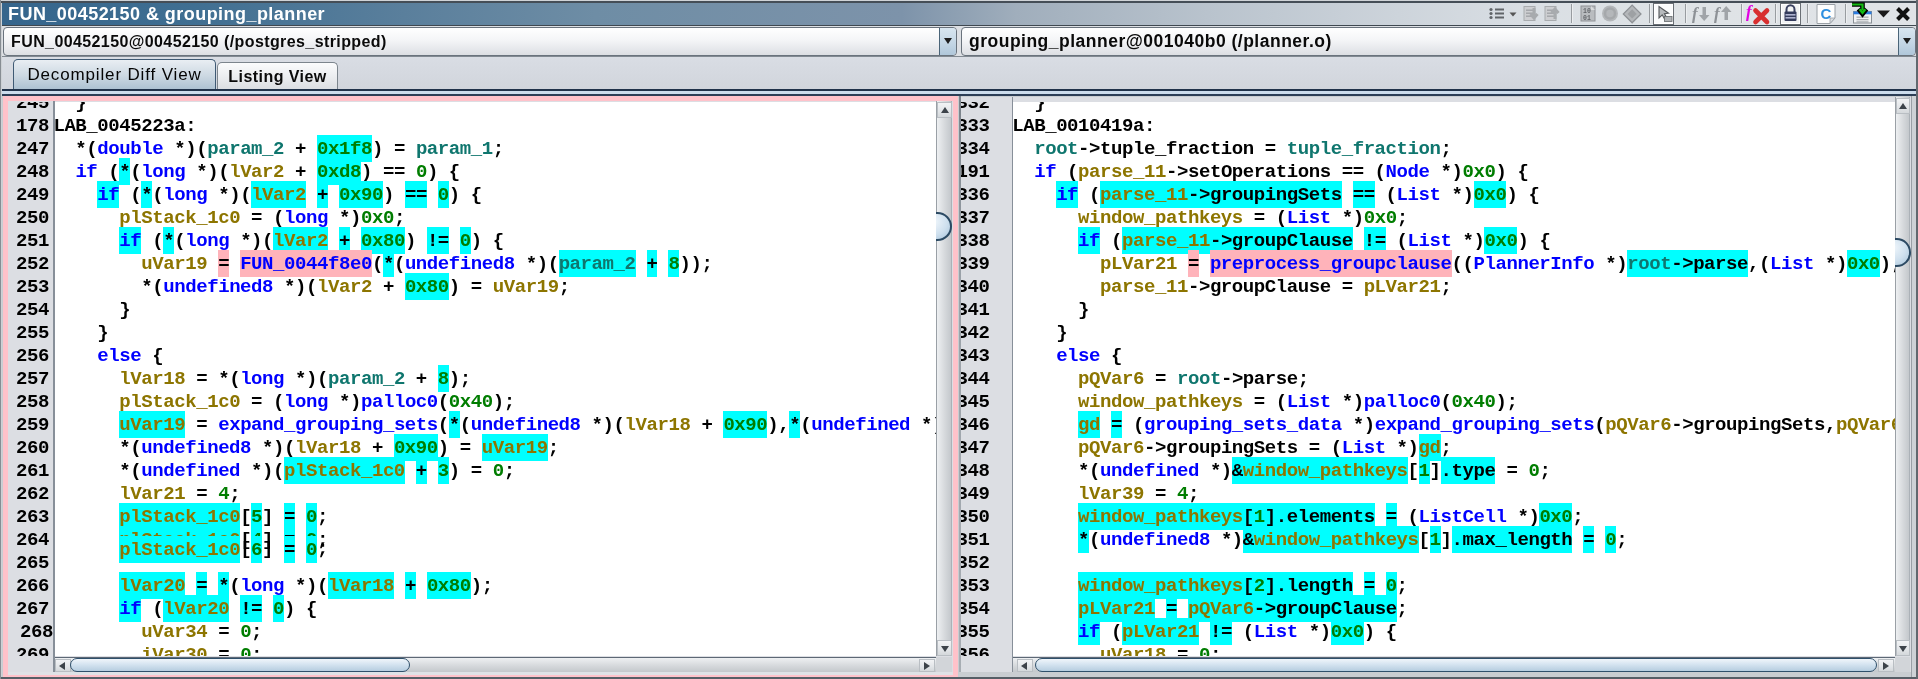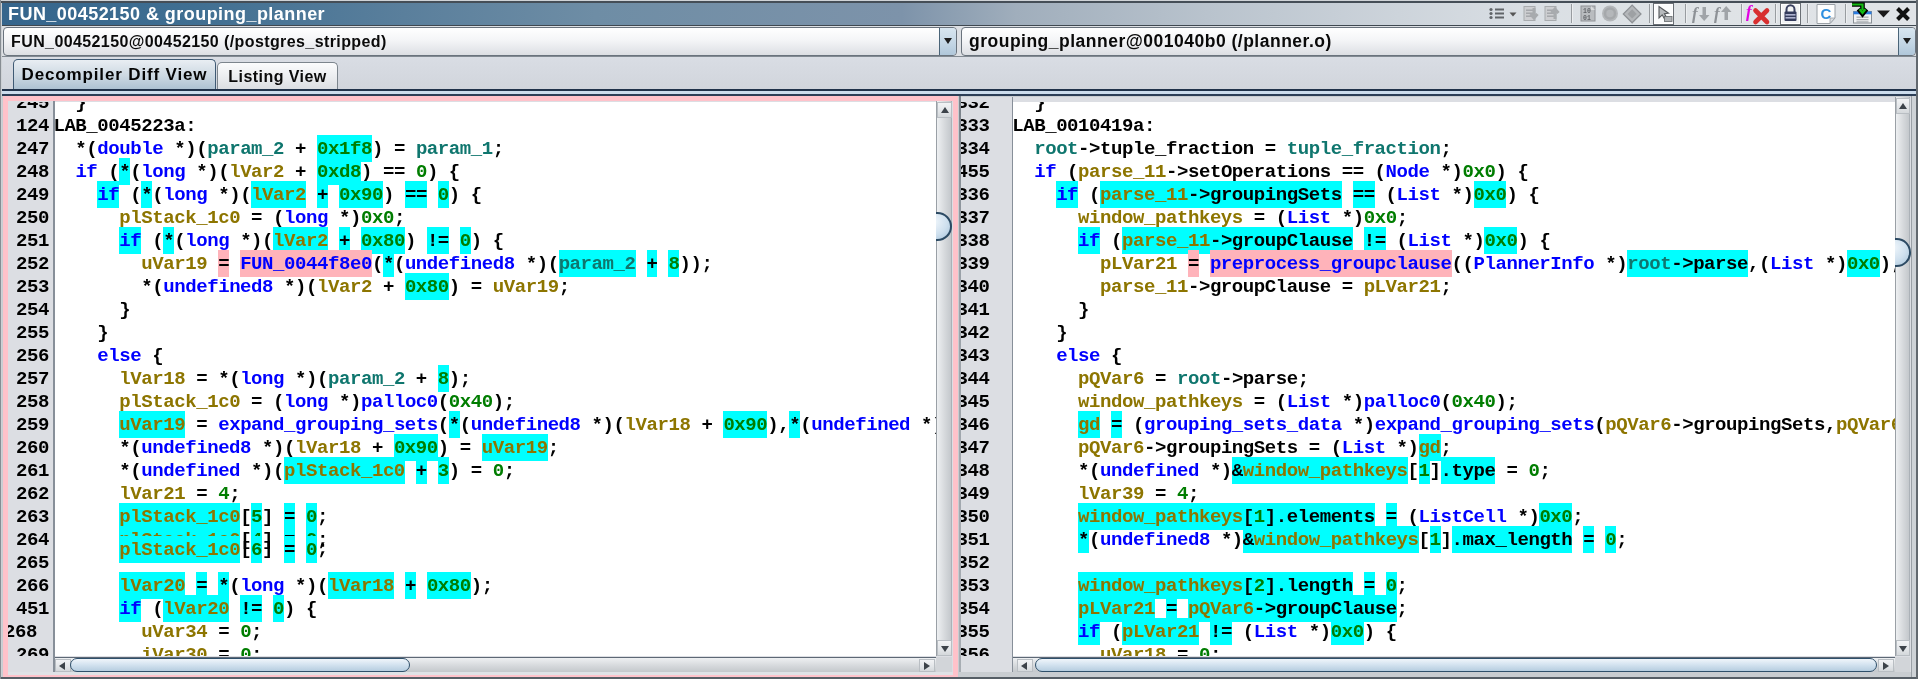--- a/index.html
+++ b/index.html
@@ -114,55 +114,55 @@
   <div class="abs" style="right:0;top:0;width:17px;height:27px;background:linear-gradient(180deg,#d8e6f0,#c2d5e4 60%,#b0c7da);border-left:1px solid #4a6478;border-radius:0 3px 3px 0">
     <div class="abs" style="left:3.5px;top:10.5px;width:0;height:0;border-left:4.5px solid transparent;border-right:4.5px solid transparent;border-top:6px solid #1d1d1d"></div>
   </div>
 </div>
 
 <div class="abs" style="left:2px;top:56px;width:1914px;height:32.5px;background:linear-gradient(180deg,#d9dde4,#d1d5dc);border-top:1px solid #828a92"></div>
 <div class="abs" style="left:217px;top:61.5px;width:121px;height:27px;background:linear-gradient(180deg,#fbfcfd,#e9ebee 60%,#dbdee2);border:1px solid #7c858d;border-bottom:none;border-radius:5px 5px 0 0">
   <div style="text-align:center;font-size:16px;font-weight:bold;color:#0a0a0a;line-height:27px;letter-spacing:0.45px">Listing View</div>
 </div>
 <div class="abs" style="left:13px;top:58.5px;width:203px;height:30px;background:linear-gradient(180deg,#e9eef3,#ccd8e2 55%,#aec2d2);border:1px solid #3f5a74;border-bottom:none;border-radius:5px 5px 0 0">
-  <div style="text-align:center;font-size:17px;font-weight:bold;color:#050505;line-height:29px;letter-spacing:0.85px">Decompiler Diff View</div>
+  <div style="text-align:center;font-size:17px;font-weight:normal;color:#050505;line-height:29px;letter-spacing:0.85px">Decompiler Diff View</div>
 </div>
 <div class="abs" style="left:2px;top:88.5px;width:1914px;height:2px;background:#20324a"></div>
 <div class="abs" style="left:2px;top:90.5px;width:1914px;height:3.5px;background:#ccdcec"></div>
 <div class="abs" style="left:2px;top:94px;width:1914px;height:1.5px;background:#2c3e56"></div>
 <div class="abs" style="left:2px;top:95.5px;width:1914px;height:581px;background:#c9cdd1"></div>
 
 <div class="abs" style="left:3px;top:96px;width:955px;height:581px;background:#ffc2ca"></div>
 <div class="abs" style="left:8px;top:101px;width:945px;height:571px;background:#dcdee3">
 
   <div class="abs codefont" style="left:0;top:1px;width:45px;height:554px;overflow:hidden">
     <div class="abs" style="left:0;top:0;width:45px;height:554px"><div class="gn" style="top:-10.2px;right:4px">245</div>
-<div class="gn" style="top:12.8px;right:4px">124</div>
+<div class="gn" style="top:12.8px;right:4px">178</div>
 <div class="gn" style="top:35.8px;right:4px">247</div>
 <div class="gn" style="top:58.8px;right:4px">248</div>
 <div class="gn" style="top:81.8px;right:4px">249</div>
 <div class="gn" style="top:104.8px;right:4px">250</div>
 <div class="gn" style="top:127.8px;right:4px">251</div>
 <div class="gn" style="top:150.8px;right:4px">252</div>
 <div class="gn" style="top:173.8px;right:4px">253</div>
 <div class="gn" style="top:196.8px;right:4px">254</div>
 <div class="gn" style="top:219.8px;right:4px">255</div>
 <div class="gn" style="top:242.8px;right:4px">256</div>
 <div class="gn" style="top:265.8px;right:4px">257</div>
 <div class="gn" style="top:288.8px;right:4px">258</div>
 <div class="gn" style="top:311.8px;right:4px">259</div>
 <div class="gn" style="top:334.8px;right:4px">260</div>
 <div class="gn" style="top:357.8px;right:4px">261</div>
 <div class="gn" style="top:380.8px;right:4px">262</div>
 <div class="gn" style="top:403.8px;right:4px">263</div>
 <div class="gn" style="top:426.8px;right:4px">264</div>
 <div class="gn" style="top:449.8px;right:4px">265</div>
 <div class="gn" style="top:472.8px;right:4px">266</div>
-<div class="gn" style="top:495.8px;right:4px">451</div>
-<div class="gn" style="top:518.8px;right:16px">268</div>
+<div class="gn" style="top:495.8px;right:4px">267</div>
+<div class="gn" style="top:518.8px;right:0">268</div>
 <div class="gn" style="top:541.8px;right:4px">269</div></div>
   </div>
   <div class="abs" style="left:45px;top:0;width:1.5px;height:571px;background:#878f99"></div>
 
   <div class="abs codefont" style="left:46.5px;top:1px;width:881.5px;height:554px;overflow:hidden;background:#ffffff">
     <div class="abs" style="left:-1.1px;top:0;width:2000px;height:554px"><div class="cl" style="top:-10.2px">&nbsp;&nbsp;}</div>
 <div class="cl" style="top:12.8px">LAB_0045223a:</div>
 <div class="cl" style="top:35.8px">&nbsp;&nbsp;*(<span class="k">double</span>&nbsp;*)(<span class="p">param_2</span>&nbsp;+&nbsp;<span class="c hl">0x1f8</span>)&nbsp;=&nbsp;<span class="p">param_1</span>;</div>
 <div class="cl" style="top:58.8px">&nbsp;&nbsp;<span class="k">if</span>&nbsp;(<span class="hl">*</span>(<span class="k">long</span>&nbsp;*)(<span class="v">lVar2</span>&nbsp;+&nbsp;<span class="c hl">0xd8</span>)&nbsp;==&nbsp;<span class="c">0</span>)&nbsp;{</div>
 <div class="cl" style="top:81.8px">&nbsp;&nbsp;&nbsp;&nbsp;<span class="k hl">if</span>&nbsp;(<span class="hl">*</span>(<span class="k">long</span>&nbsp;*)(<span class="v hl">lVar2</span>&nbsp;<span class="hl">+</span>&nbsp;<span class="c hl">0x90</span>)&nbsp;<span class="hl">==</span>&nbsp;<span class="c hl">0</span>)&nbsp;{</div>
@@ -211,21 +211,21 @@
 </div>
 <div class="abs" style="left:8px;top:672px;width:945px;height:2.5px;background:#dfe2e6"></div>
 
 <div class="abs" style="left:958.5px;top:96px;width:2px;height:576px;background:linear-gradient(180deg,#7a828a,#9aa1a8 30%,#a8aeb4)"></div>
 <div class="abs" style="left:960.5px;top:96.5px;width:950px;height:575.5px;background:#dcdee3">
 
   <div class="abs codefont" style="left:0;top:5.5px;width:51px;height:554px;overflow:hidden">
     <div class="abs" style="left:0;top:0;width:35px;height:554px"><div class="gn" style="top:-10.2px;right:6px">332</div>
 <div class="gn" style="top:12.8px;right:6px">333</div>
 <div class="gn" style="top:35.8px;right:6px">334</div>
-<div class="gn" style="top:58.8px;right:6px">455</div>
+<div class="gn" style="top:58.8px;right:6px">191</div>
 <div class="gn" style="top:81.8px;right:6px">336</div>
 <div class="gn" style="top:104.8px;right:6px">337</div>
 <div class="gn" style="top:127.8px;right:6px">338</div>
 <div class="gn" style="top:150.8px;right:6px">339</div>
 <div class="gn" style="top:173.8px;right:6px">340</div>
 <div class="gn" style="top:196.8px;right:6px">341</div>
 <div class="gn" style="top:219.8px;right:6px">342</div>
 <div class="gn" style="top:242.8px;right:6px">343</div>
 <div class="gn" style="top:265.8px;right:6px">344</div>
 <div class="gn" style="top:288.8px;right:6px">345</div>

